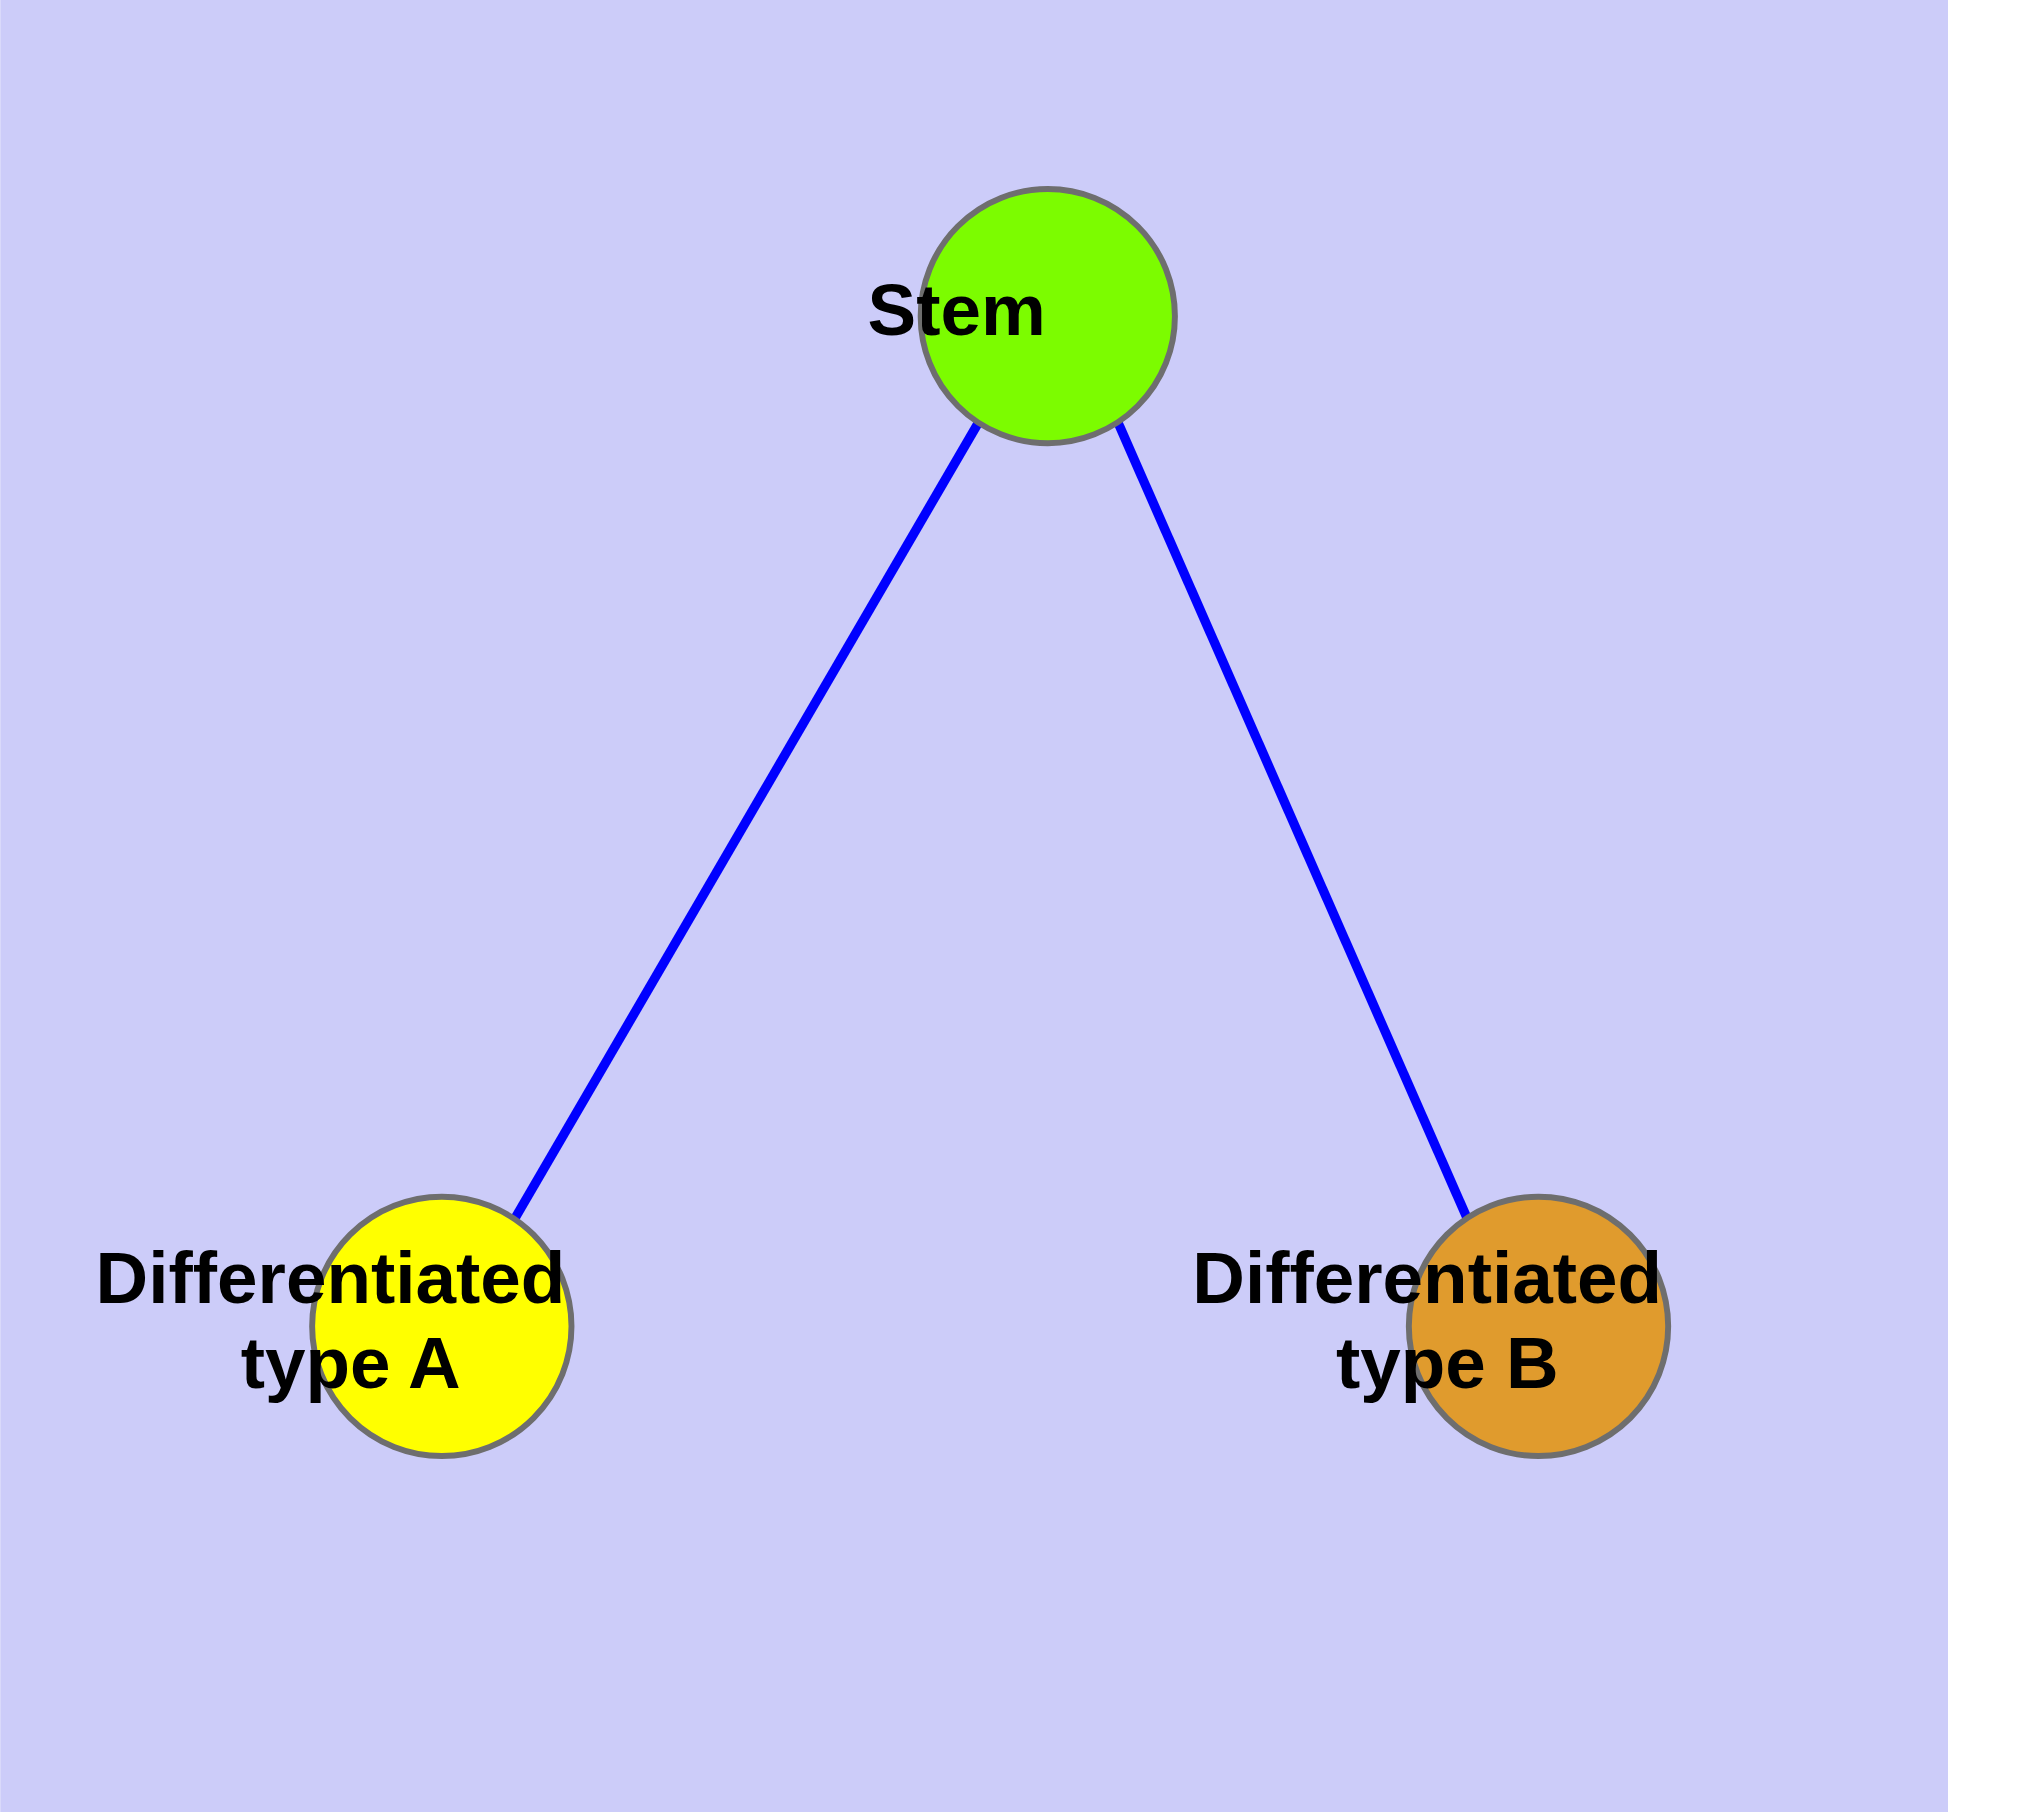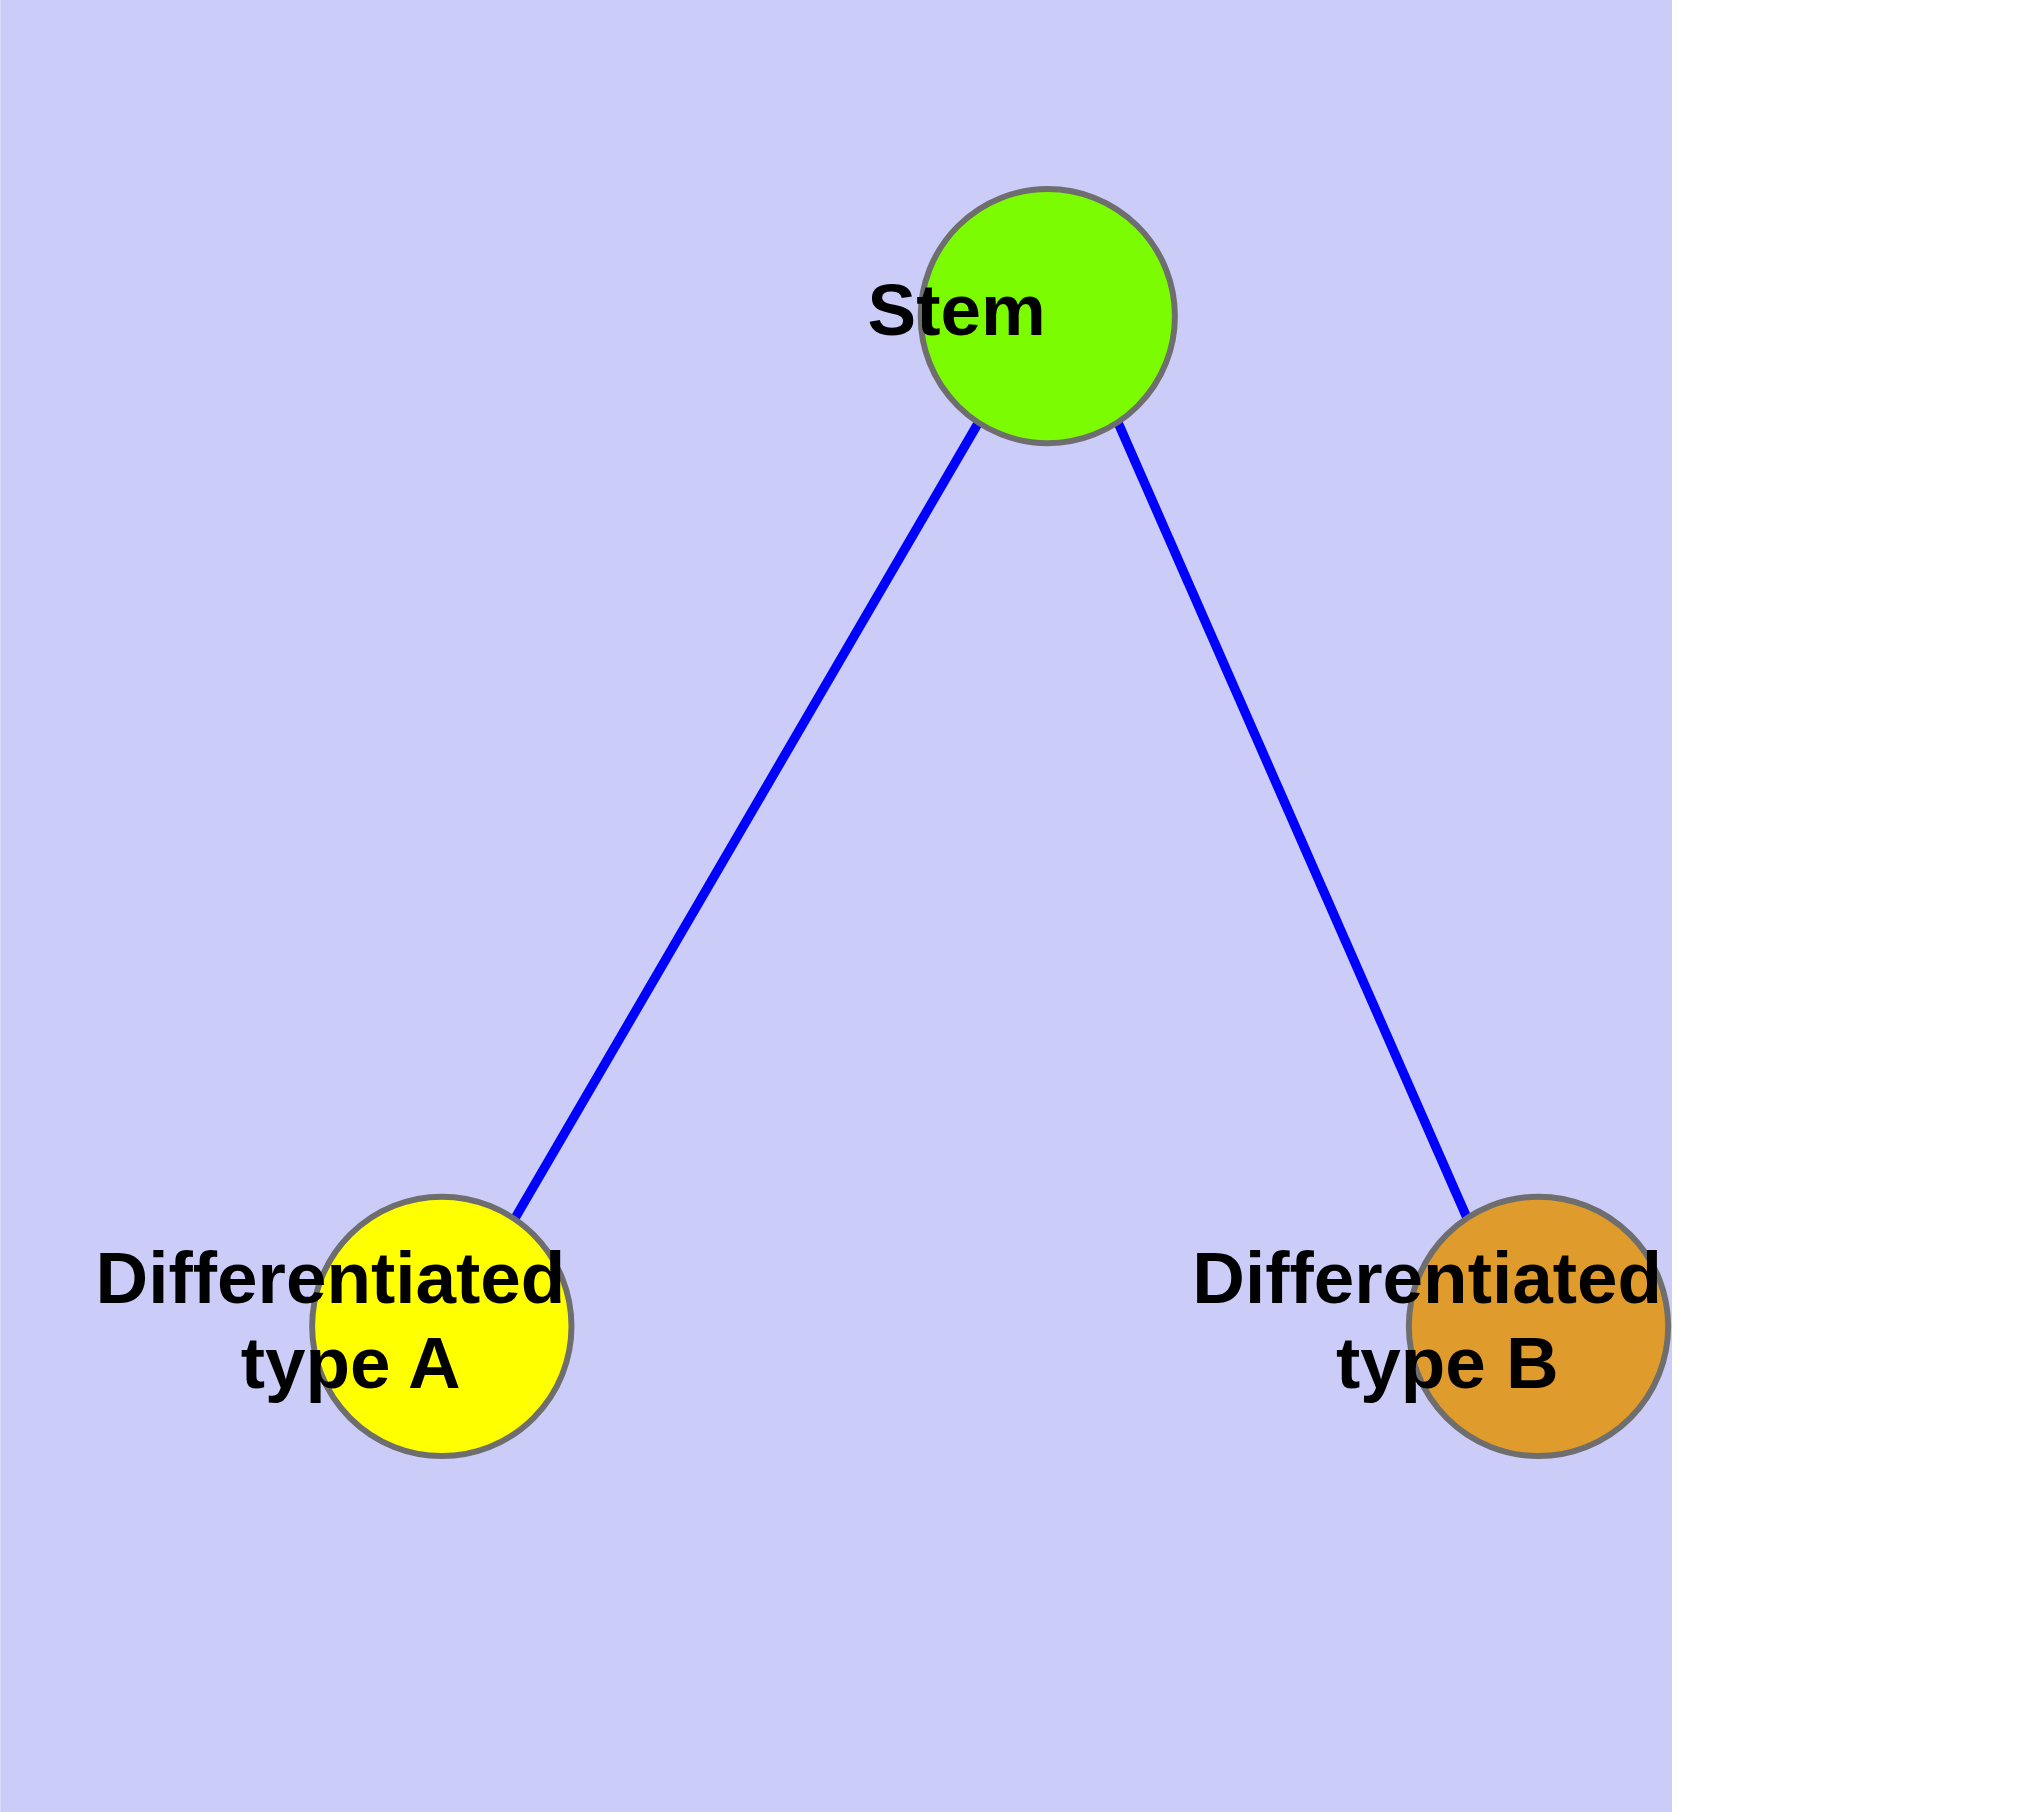--- a/index.html
+++ b/index.html
@@ -3,21 +3,21 @@
 <meta charset="utf-8">
 <title>Cell Differentiation Graph</title>
 <style>
   html, body {
     margin: 0;
     padding: 0;
     background: #ffffff;
   }
   #canvas {
     position: relative;
-    width: 1672px;
+    width: 1948px;
     height: 1812px;
     overflow: hidden;
     font-family: "Liberation Sans", "DejaVu Sans", sans-serif;
   }
   #graph-svg {
     position: absolute;
     top: 0;
     left: 0;
     width: 2021px;
     height: 1812px;

